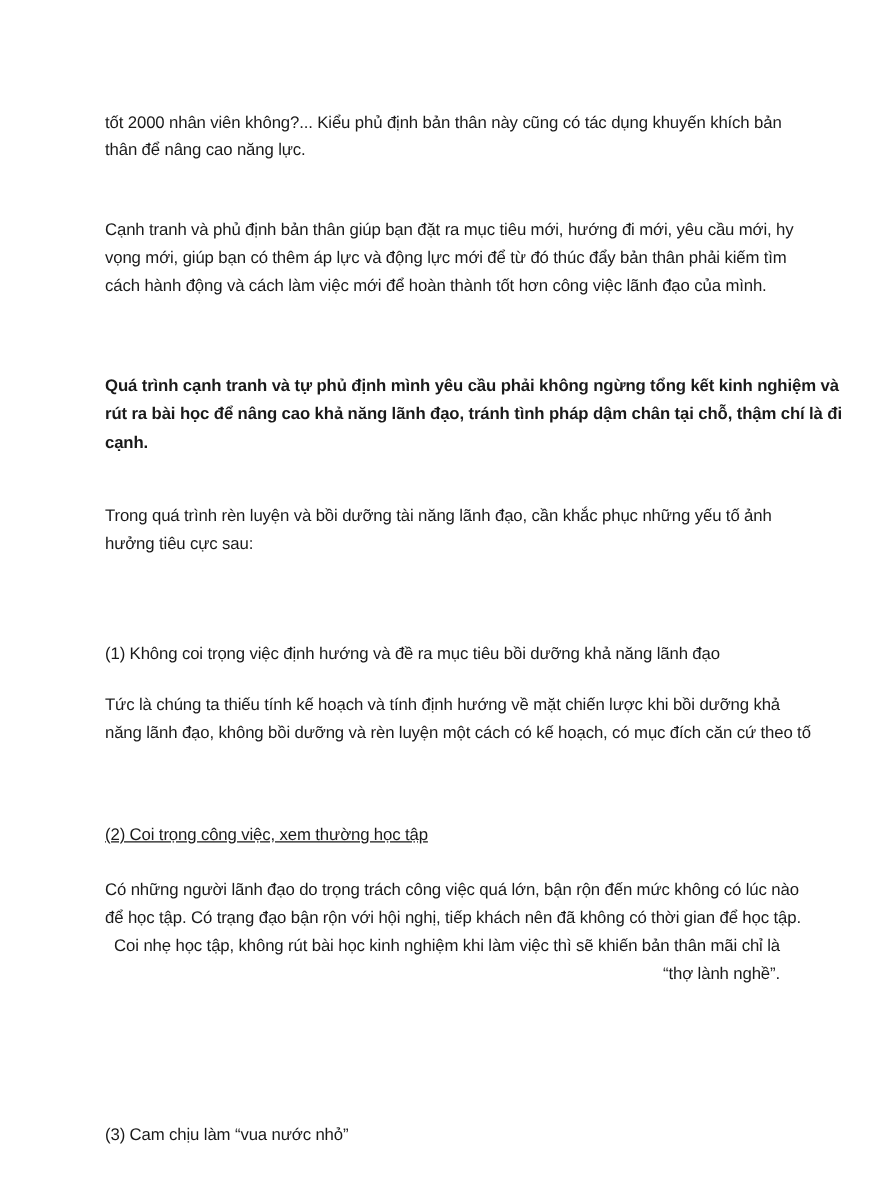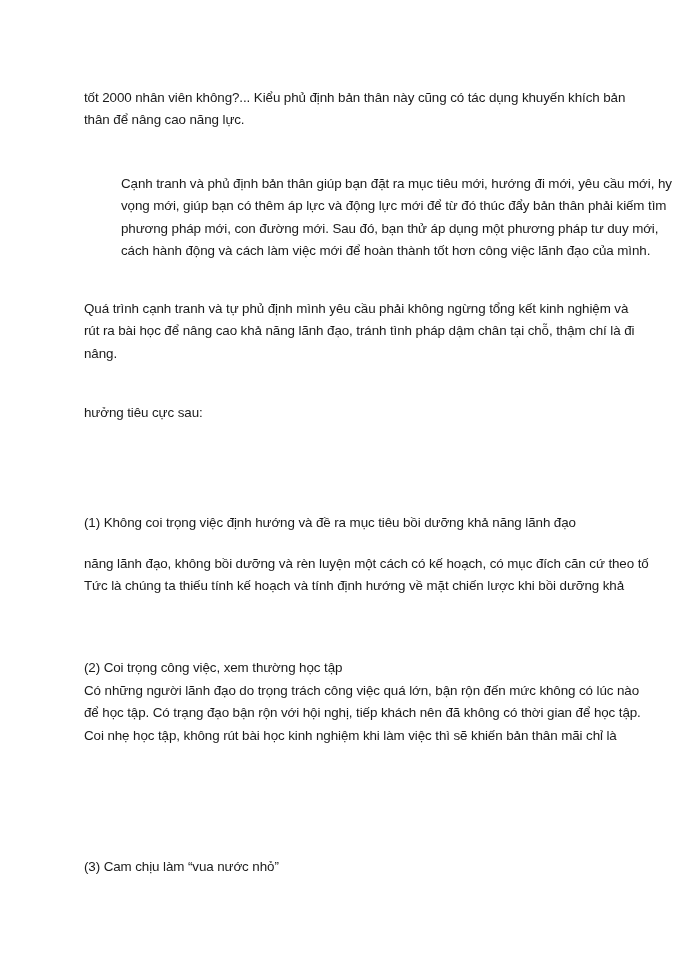--- a/index.html
+++ b/index.html
@@ -39,53 +39,54 @@
 </head>
 <body>
 
 <div class="page">
 
   <p class="para" style="top:87px;">
     <span class="line">tốt 2000 nhân viên không?... Kiểu phủ định bản thân này cũng có tác dụng khuyến khích bản</span>
     <span class="line">thân để nâng cao năng lực.</span>
   </p>
 
-  <p class="para" style="top:173px;margin-left:37px;">
+  <p class="para" style="top:173px;">
     <span class="line">Cạnh tranh và phủ định bản thân giúp bạn đặt ra mục tiêu mới, hướng đi mới, yêu cầu mới, hy</span>
     <span class="line">vọng mới, giúp bạn có thêm áp lực và động lực mới để từ đó thúc đẩy bản thân phải kiếm tìm</span>
-    <span class="line">phương pháp mới, con đường mới. Sau đó, bạn thử áp dụng một phương pháp tư duy mới,</span>
     <span class="line">cách hành động và cách làm việc mới để hoàn thành tốt hơn công việc lãnh đạo của mình.</span>
   </p>
 
-  <p class="para" style="top:298px;">
+  <p class="para" style="top:298px;font-weight:bold;">
     <span class="line">Quá trình cạnh tranh và tự phủ định mình yêu cầu phải không ngừng tổng kết kinh nghiệm và</span>
     <span class="line">rút ra bài học để nâng cao khả năng lãnh đạo, tránh tình pháp dậm chân tại chỗ, thậm chí là đi</span>
-    <span class="line">nâng.</span>
+    <span class="line">cạnh.</span>
   </p>
 
   <p class="para" style="top:402px;">
+    <span class="line">Trong quá trình rèn luyện và bồi dưỡng tài năng lãnh đạo, cần khắc phục những yếu tố ảnh</span>
     <span class="line">hưởng tiêu cực sau:</span>
   </p>
 
   <p class="para" style="top:512px;">
     <span class="line">(1) Không coi trọng việc định hướng và đề ra mục tiêu bồi dưỡng khả năng lãnh đạo</span>
   </p>
 
   <p class="para" style="top:553px;">
+    <span class="line">Tức là chúng ta thiếu tính kế hoạch và tính định hướng về mặt chiến lược khi bồi dưỡng khả</span>
     <span class="line">năng lãnh đạo, không bồi dưỡng và rèn luyện một cách có kế hoạch, có mục đích căn cứ theo tố</span>
-    <span class="line">Tức là chúng ta thiếu tính kế hoạch và tính định hướng về mặt chiến lược khi bồi dưỡng khả</span>
   </p>
 
-  <p class="para" style="top:657px;">
+  <p class="para" style="top:657px;text-decoration:underline;">
     <span class="line">(2) Coi trọng công việc, xem thường học tập</span>
   </p>
 
-  <p class="para" style="top:680px;">
+  <p class="para" style="top:701px;text-align:right;">
     <span class="line">Có những người lãnh đạo do trọng trách công việc quá lớn, bận rộn đến mức không có lúc nào</span>
     <span class="line">để học tập. Có trạng đạo bận rộn với hội nghị, tiếp khách nên đã không có thời gian để học tập.</span>
     <span class="line">Coi nhẹ học tập, không rút bài học kinh nghiệm khi làm việc thì sẽ khiến bản thân mãi chỉ là</span>
+    <span class="line">“thợ lành nghề”.</span>
   </p>
 
-  <p class="para" style="top:856px;">
+  <p class="para" style="top:897px;">
     <span class="line">(3) Cam chịu làm “vua nước nhỏ”</span>
   </p>
 
 </div>
 
 </body></html>

